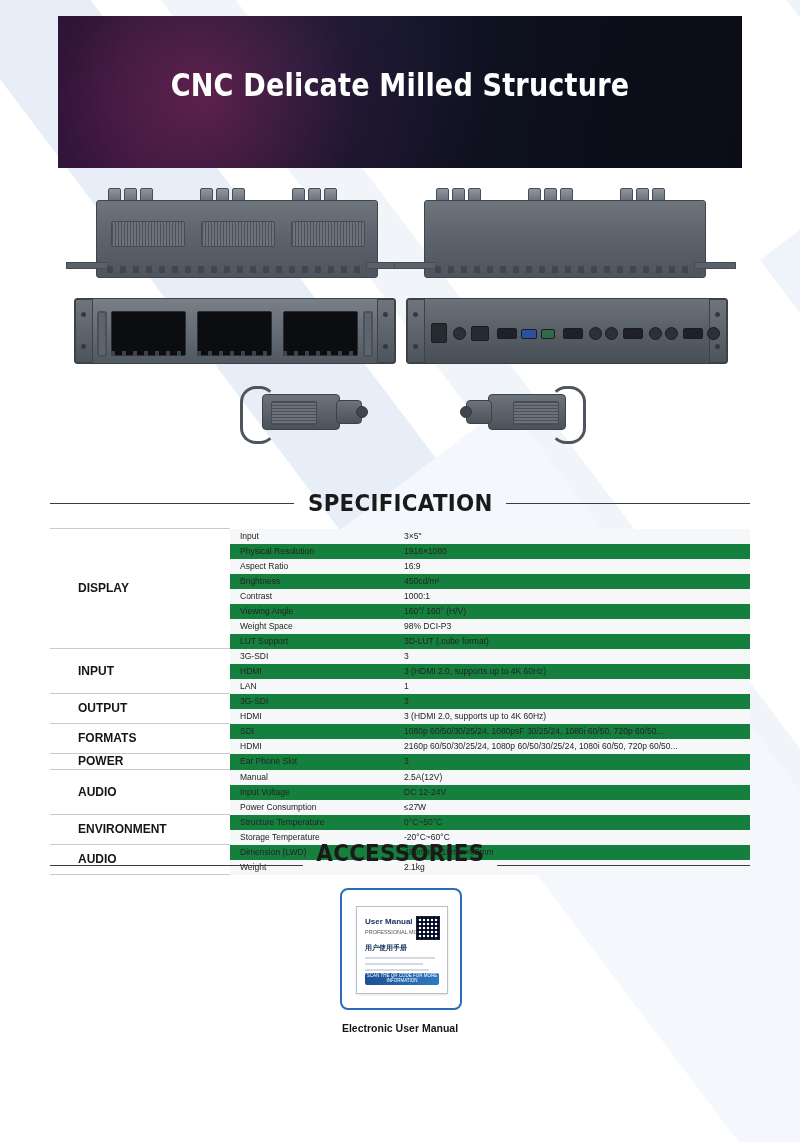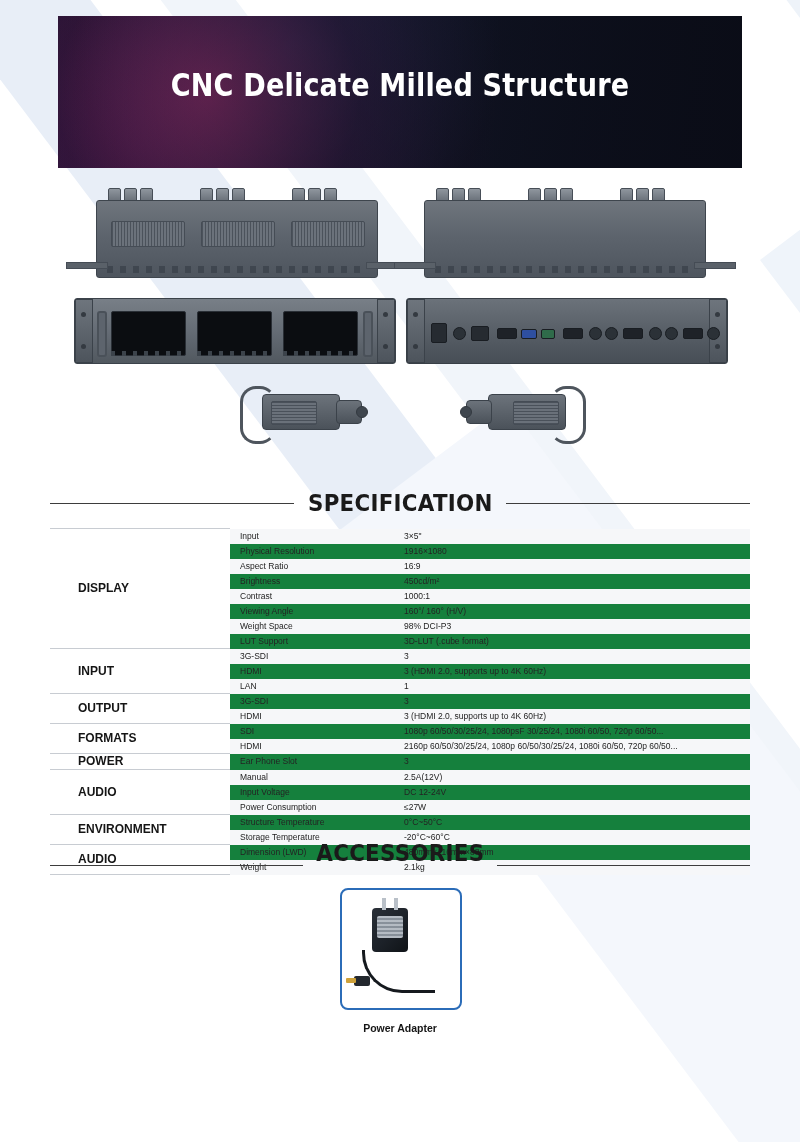--- a/index.html
+++ b/index.html
@@ -690,31 +690,34 @@
   </table>
 
   <div class="section-head" style="top:840px;align-items:flex-end;">
     <div class="rule"></div>
     <div class="label">ACCESSORIES</div>
     <div class="rule"></div>
   </div>
 
   <div class="acc">
 
+
+
     <div class="acc-item">
       <div class="acc-box">
-        <div class="pa-body">
-          <div class="pa-label"></div>
-          <div class="pa-prong" style="left:10px;"></div>
-          <div class="pa-prong" style="left:22px;"></div>
+        <div class="mn-page">
+          <div class="mn-title">User Manual</div>
+          <div class="mn-sub">PROFESSIONAL MONITOR</div>
+          <div class="mn-cn">用户使用手册</div>
+          <div class="mn-qr"></div>
+          <div class="mn-line" style="top:50px; width:70px;"></div>
+          <div class="mn-line" style="top:56px; width:58px;"></div>
+          <div class="mn-line" style="top:62px; width:64px;"></div>
+          <div class="mn-band"></div>
+          <div class="mn-bandtext">SCAN THE QR CODE FOR MORE INFORMATION</div>
         </div>
-        <div class="pa-cable"></div>
-        <div class="pa-plug"></div>
-        <div class="pa-plugtip"></div>
-      </div>
-      <div class="acc-cap">Power Adapter</div>
+      </div>
+      <div class="acc-cap">Electronic User Manual</div>
     </div>
 
-
-
   </div>
 
 </div>
 
 </body></html>

